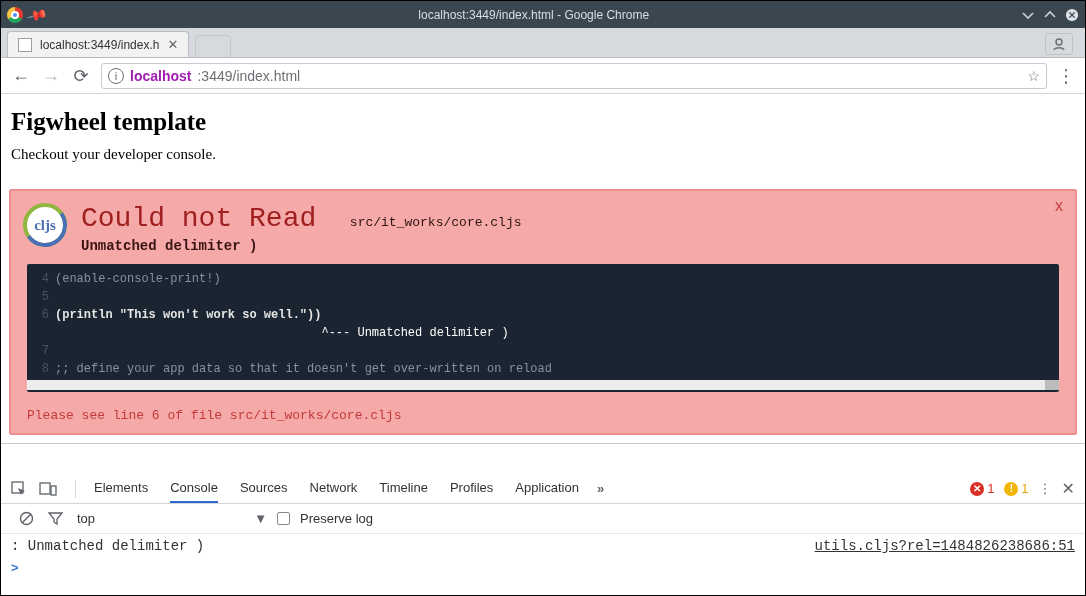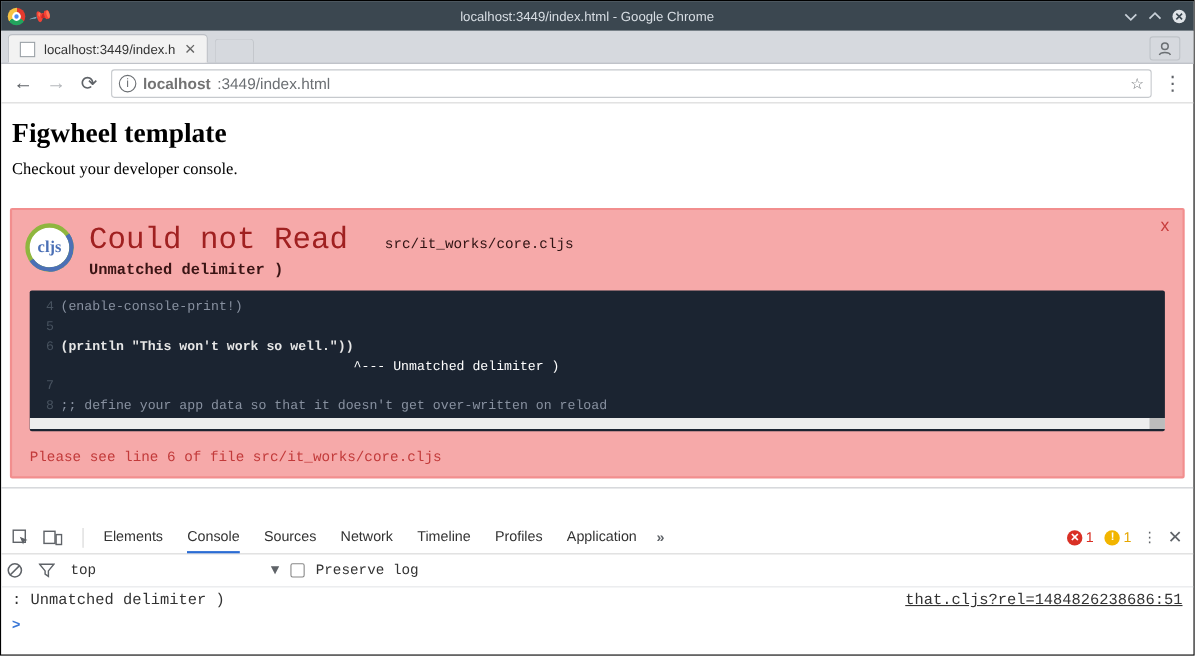--- a/index.html
+++ b/index.html
@@ -21,21 +21,21 @@
   .tabstrip .tab .favicon{width:14px;height:14px;border:1px solid #9aa0a6;background:#fff;}
   .tabstrip .tab .close{color:#666;font-size:13px;}
   .tabstrip .ghost { width: 36px; height: 22px; border:1px solid #c4c7cc; border-bottom:none; border-radius:4px 4px 0 0; margin-left:6px;}
   .tabstrip .acct { margin-left:auto; width:28px;height:22px;border:1px solid #bfc3c8;border-radius:3px;display:flex;align-items:center;justify-content:center;color:#5f6368;font-size:14px;margin-bottom:2px;margin-right:6px;}
 
   
   .toolbar { height: 36px; display:flex; align-items:center; gap:10px; padding: 0 10px; border-bottom:1px solid #d6d6d6;}
   .toolbar .navbtn { color:#5f6368; font-size:18px; width:20px; text-align:center;}
   .urlbox { flex:1; height:26px; border:1px solid #c6c9cd; border-radius:3px; display:flex; align-items:center; padding:0 6px; font-size:14px; color:#202124; gap:6px;}
   .urlbox .info{width:16px;height:16px;border:1.5px solid #6b6f73;border-radius:50%;display:flex;align-items:center;justify-content:center;font-size:11px;color:#6b6f73;}
-  .urlbox .host{color:#737373;font-weight:600;}
+  .urlbox .host{color:#a21caf;font-weight:600;}
   .urlbox .path{color:#6b6f73;}
   .urlbox .star{margin-left:auto;color:#6b6f73;}
   .menu3{color:#5f6368;font-size:18px;}
 
   
   .page { flex:1; overflow:hidden; display:flex; flex-direction:column; }
   .content { padding: 14px 10px 6px; }
   .content h1 { font-family: serif; font-weight:700; font-size:25px; margin-bottom:10px;}
   .content p { font-family: serif; font-size:15px; }
 
@@ -62,21 +62,21 @@
   .dt-tabs { height:30px; display:flex; align-items:center; padding:0 10px; gap:18px; border-bottom:1px solid #d6d6d6;margin-top:30px;}
   .dt-tabs .leading{display:flex;gap:12px;align-items:center;color:#5f6368;}
   .dt-tabs .tabitem{color:#333;padding:6px 0;}
   .dt-tabs .tabitem.active{color:#333;border-bottom:2px solid #2b6cd4;font-weight:500;}
   .dt-tabs .right{margin-left:auto;display:flex;align-items:center;gap:10px;}
   .dt-tabs .errs{color:#d93025;display:flex;align-items:center;gap:3px;}
   .dt-tabs .warns{color:#e6a700;display:flex;align-items:center;gap:3px;}
   .dt-tabs .circ{width:14px;height:14px;border-radius:50%;display:inline-flex;align-items:center;justify-content:center;color:#fff;font-size:10px;font-weight:700;}
   .dt-tabs .circ.err{background:#d93025;}
   .dt-tabs .circ.warn{background:#f2b500;}
-  .dt-sub { height:30px; display:flex; align-items:center; gap:14px; padding:0 5px; border-bottom:1px solid #e4e6e9;font-family:Liberation Mono, monospace;}
+  .dt-sub { height:30px; display:flex; align-items:center; gap:14px; padding:0 18px; border-bottom:1px solid #e4e6e9;}
   .dt-sub .iconb{color:#5f6368;}
   .dt-sub .ctx{display:flex;align-items:center;gap:10px;color:#333;}
   .dt-sub .sel{width:190px;display:flex;justify-content:space-between;align-items:center;}
   .dt-sub .cb{width:13px;height:13px;border:1px solid #888;border-radius:2px;}
   .dt-log{padding:4px 10px;font-family:'Courier New',monospace;font-size:14px;display:flex;}
   .dt-log .msg{flex:1;}
   .dt-log .src{color:#333;text-decoration:underline;}
   .dt-prompt{padding:2px 10px;color:#3a77d6;font-weight:700;}
   
   svg { display:block; }
@@ -226,20 +226,20 @@
           <span class="sel">
             <span>top</span>
             <span style="color:#5f6368;">▼</span>
           </span>
           <span class="cb"></span>
           <span>Preserve log</span>
         </span>
       </div>
       <div class="dt-log">
         <span class="msg">: Unmatched delimiter )</span>
-        <span class="src">that.cljs?rel=1484826238686:51</span>
+        <span class="src">utils.cljs?rel=1484826238686:51</span>
       </div>
       <div class="dt-prompt">
         <span>&gt;</span>
       </div>
     </div>
   </div>
 </div>
 
 </body></html>

